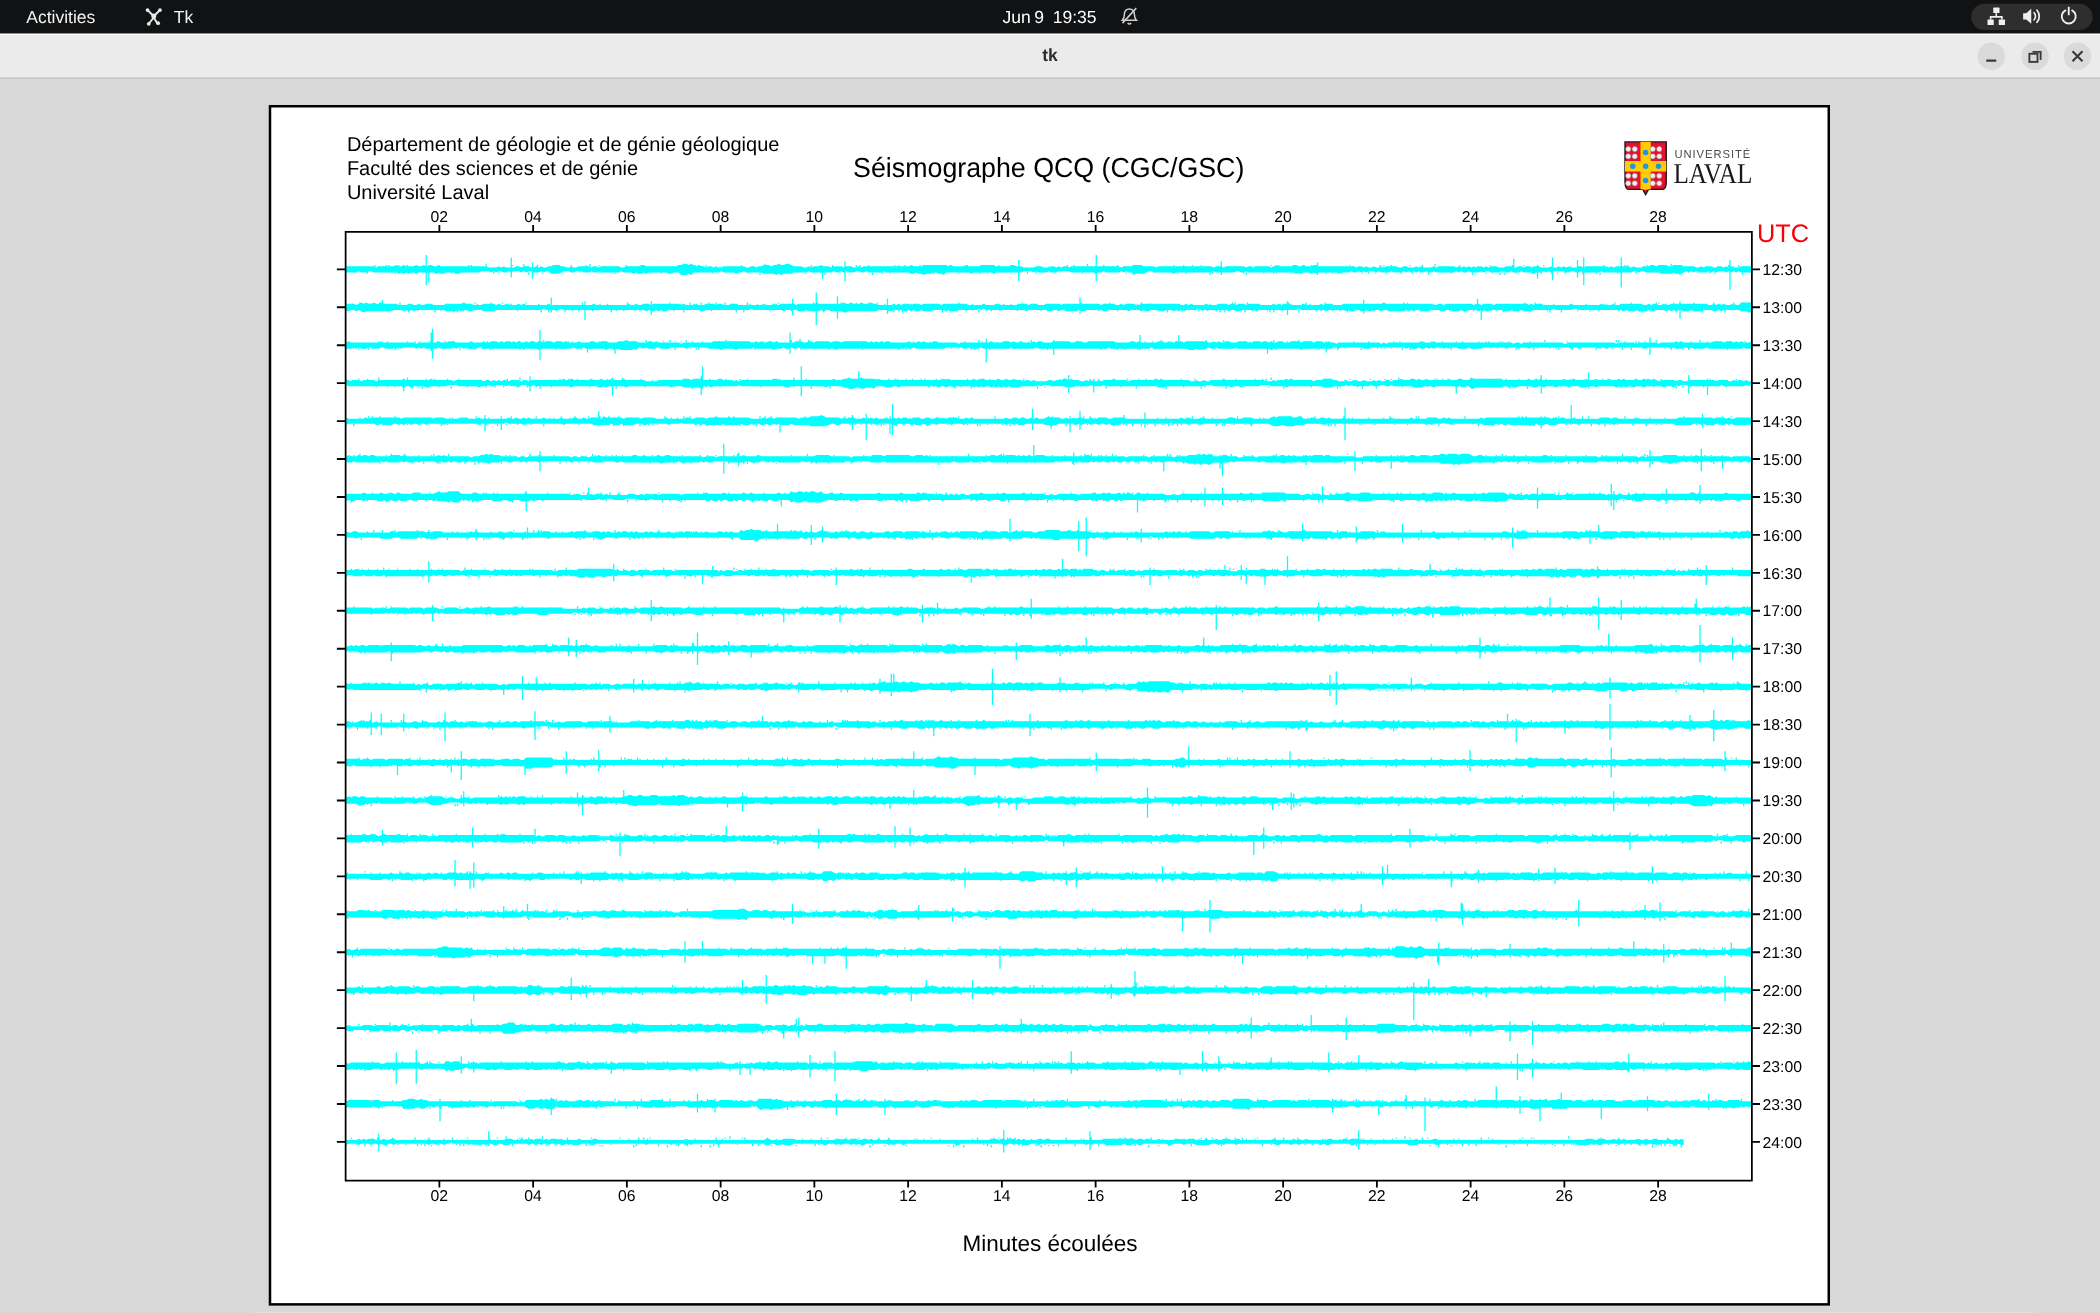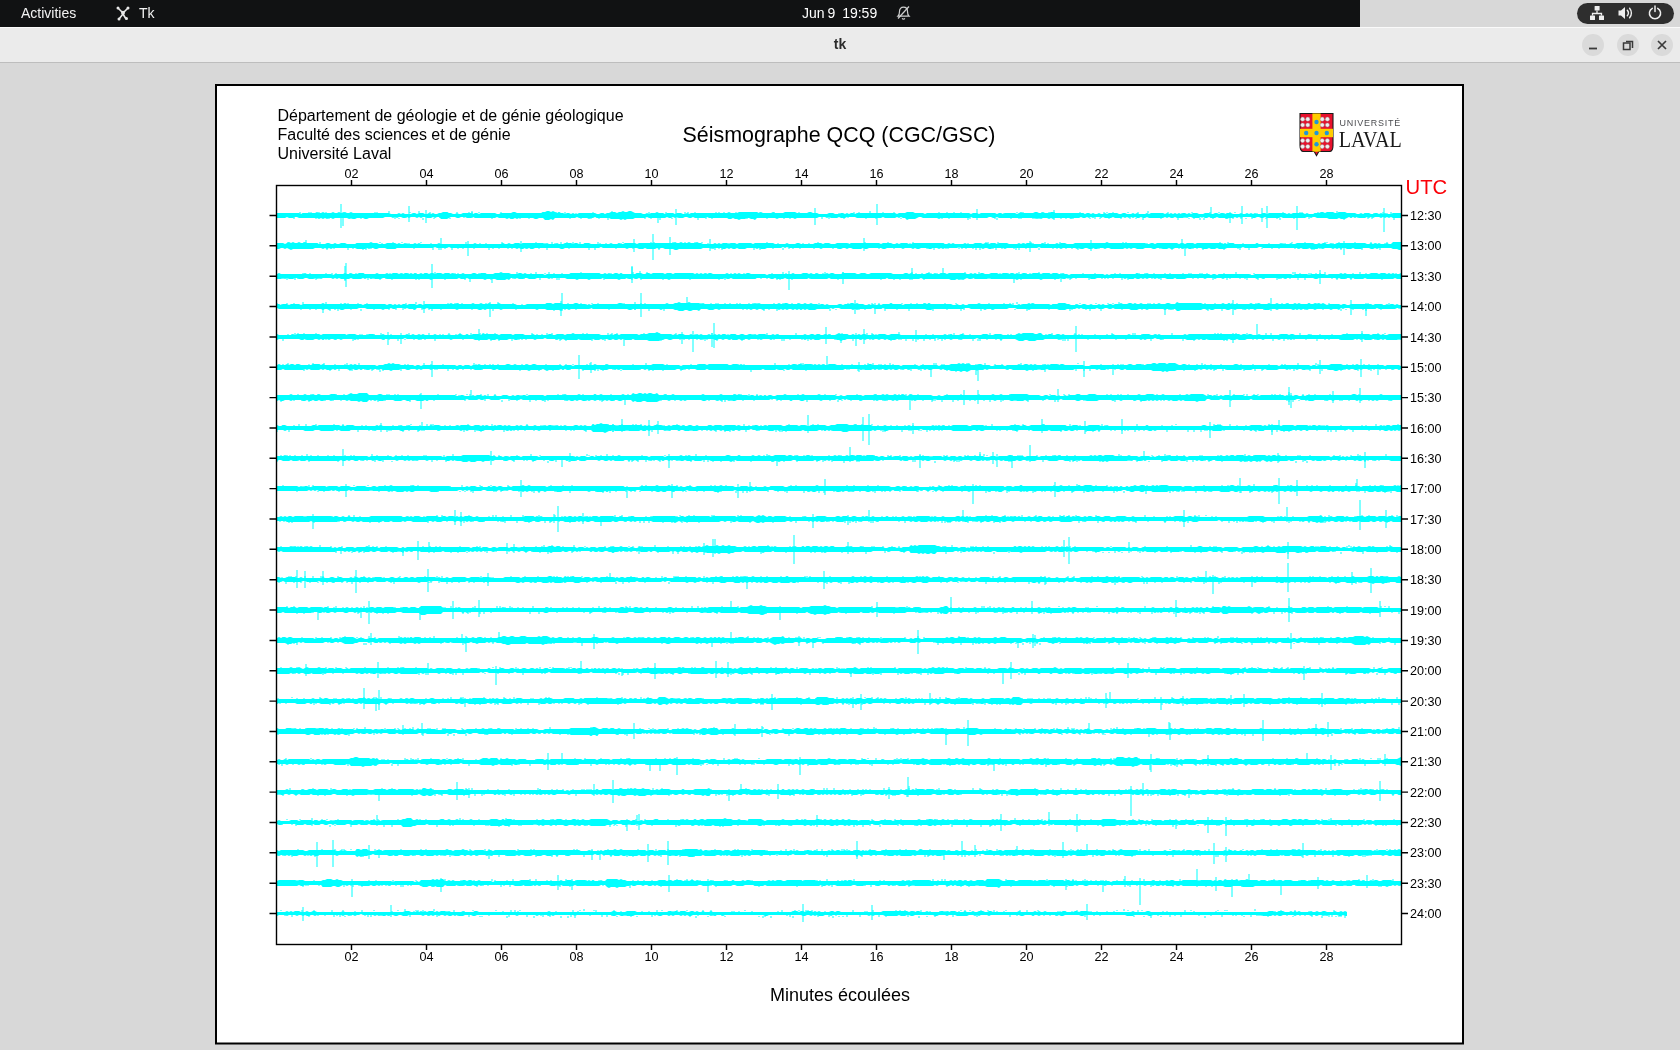--- a/index.html
+++ b/index.html
@@ -1,16 +1,16 @@
 <!DOCTYPE html>
 <html><head><meta charset="utf-8">
 <style>
 html,body{margin:0;padding:0;width:1680px;height:1050px;overflow:hidden;
  background:#d8d8d8;font-family:"Liberation Sans",sans-serif;}
-#topbar{position:absolute;left:0;top:0;width:1360px;height:27px;background:#111213;}
+#topbar{position:absolute;left:0;top:0;width:1680px;height:27px;background:#111213;}
 .tb{position:absolute;top:4.5px;font-size:14px;color:#f2f2f2;}
 #pill{position:absolute;left:1577px;top:3px;width:97px;height:21px;border-radius:11px;background:#2e2e2e;}
 #titlebar{position:absolute;left:0;top:27px;width:1680px;height:36px;background:#ebebeb;
  border-top:1px solid #fafafa;border-bottom:1px solid #bdbdbd;box-sizing:border-box;}
 #wt{position:absolute;left:0;right:0;top:8px;text-align:center;font-size:14px;font-weight:bold;color:#2d2d2d;}
 .wbtn{position:absolute;top:6px;width:22px;height:22px;border-radius:11px;background:#dadada;}
 .wbtn svg{position:absolute;left:0;top:0;}
 </style></head>
 <body>
 
@@ -22,21 +22,21 @@
    </g>
    <g fill="#e8e8e8">
         <circle cx="3" cy="2" r="1.5"></circle>
         <circle cx="13" cy="2" r="1.5"></circle>
         <circle cx="4" cy="13" r="1.5"></circle>
         <circle cx="11.5" cy="12.5" r="1.5"></circle>
         <circle cx="8" cy="6.8" r="2"></circle>
       </g>
  </svg>
  <span class="tb" style="left:139px">Tk</span>
- <span class="tb" style="left:802px;color:#fff">Jun 9 19:59</span>
+ <span class="tb" style="left:802px;color:#fff">Jun 9 19:35</span>
  <svg style="position:absolute;left:895px;top:5px" width="17" height="17" viewBox="0 0 17 17">
    <g stroke="#cfcfcf" stroke-width="1.2" fill="none">
    <path d="M8.5 2.2c-2.6 0-4 2-4 4.2 0 2.8-.8 4-1.6 4.8h11.2c-.8-.8-1.6-2-1.6-4.8 0-2.2-1.4-4.2-4-4.2z"></path>
    <path d="M7.2 13.3a1.4 1.4 0 0 0 2.6 0"></path>
    <path d="M3 13.5L14 1.5"></path>
    </g>
  </svg>
  <div id="pill"></div>
  <svg style="position:absolute;left:1589px;top:5px" width="16" height="16" viewBox="0 0 16 16">
   <g fill="#eee">

